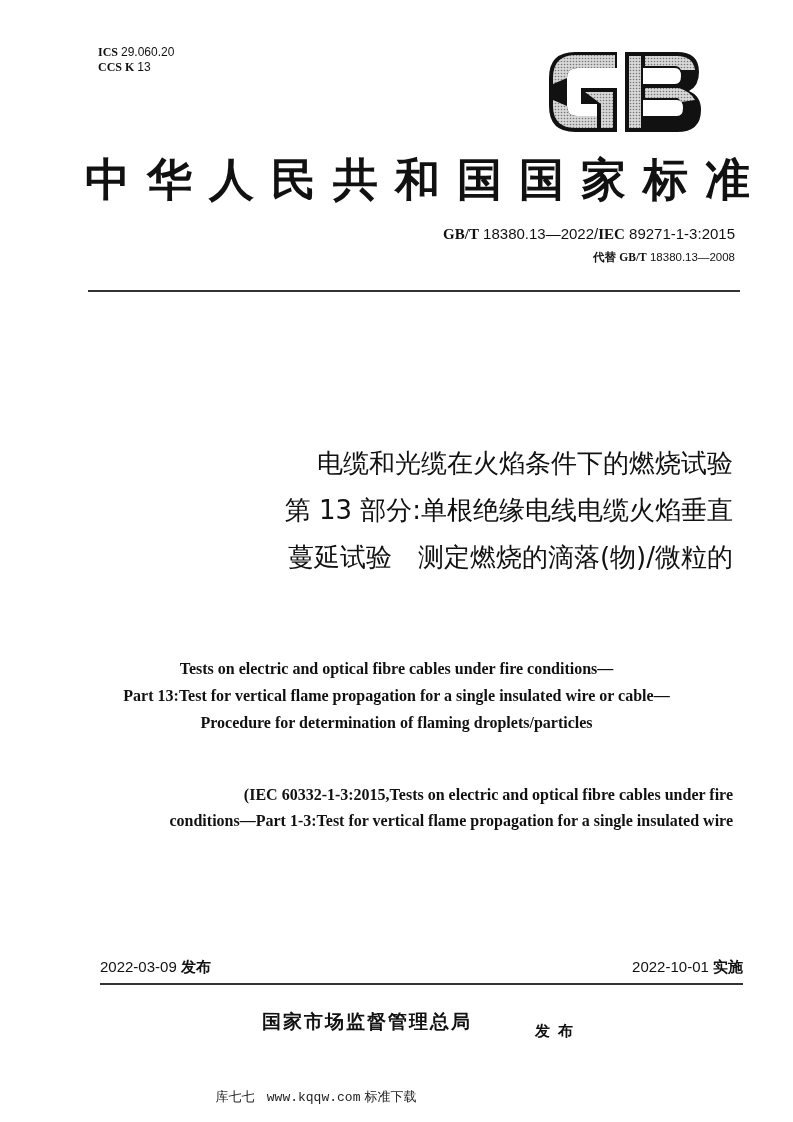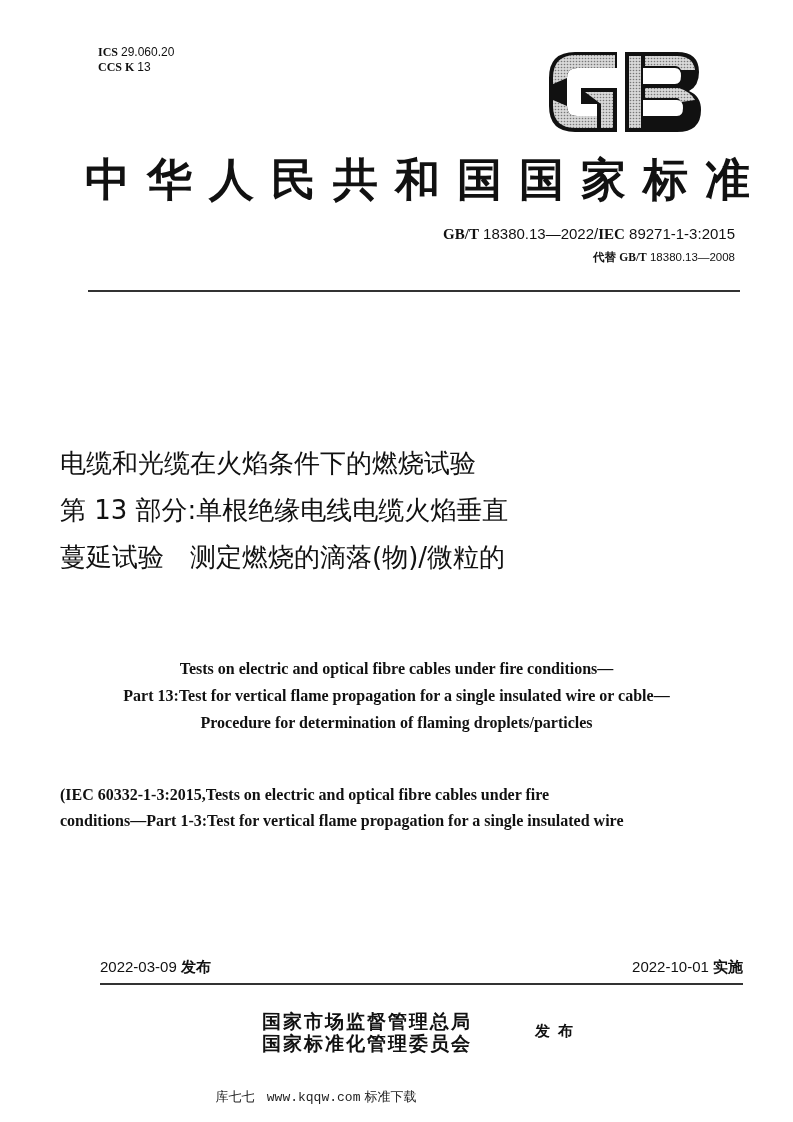--- a/index.html
+++ b/index.html
@@ -61,42 +61,42 @@
 
     .rule-top {
       left: 88px; top: 290px;
       width: 652px; height: 2px;
       background: #333333;
     }
 
     .cn-title {
       left: 60px; top: 440px;
       width: 673px;
-      text-align: left;
+      text-align: right;
       font-family: "DejaVu Sans", sans-serif;
       font-size: 26px;
       line-height: 47px;
     }
     .cn-title div { white-space: nowrap; }
 
     .en-title {
       left: 60px; top: 655px;
       width: 673px;
       text-align: center;
       font-family: "Liberation Serif", serif;
       font-weight: bold;
       font-size: 16px;
       line-height: 27px;
     }
     .en-title div { white-space: nowrap; }
 
     .idt {
       left: 60px; top: 782px;
       width: 673px;
-      text-align: left;
+      text-align: right;
       font-family: "Liberation Serif", serif;
       font-weight: bold;
       font-size: 16px;
       line-height: 26px;
     }
     .idt div { white-space: nowrap; }
 
     .date-issue {
       left: 100px; top: 958px;
       font-family: "Liberation Sans", sans-serif;
@@ -219,18 +219,17 @@
 
 <div class="abs date-impl">
   <span>2022-10-01</span>
   <span class="cn">实施</span>
 </div>
 
 <div class="abs rule-bottom"></div>
 
 <div class="abs issuers">
   <div>国家市场监督管理总局</div>
-  <div>国家标准化管理委员会</div>
 </div>
 
 <div class="abs publish-label">发布</div>
 
 <div class="abs watermark"><span>库七七</span>   <span class="url">www.kqqw.com</span> <span>标准下载</span></div>
 
 </body></html>

